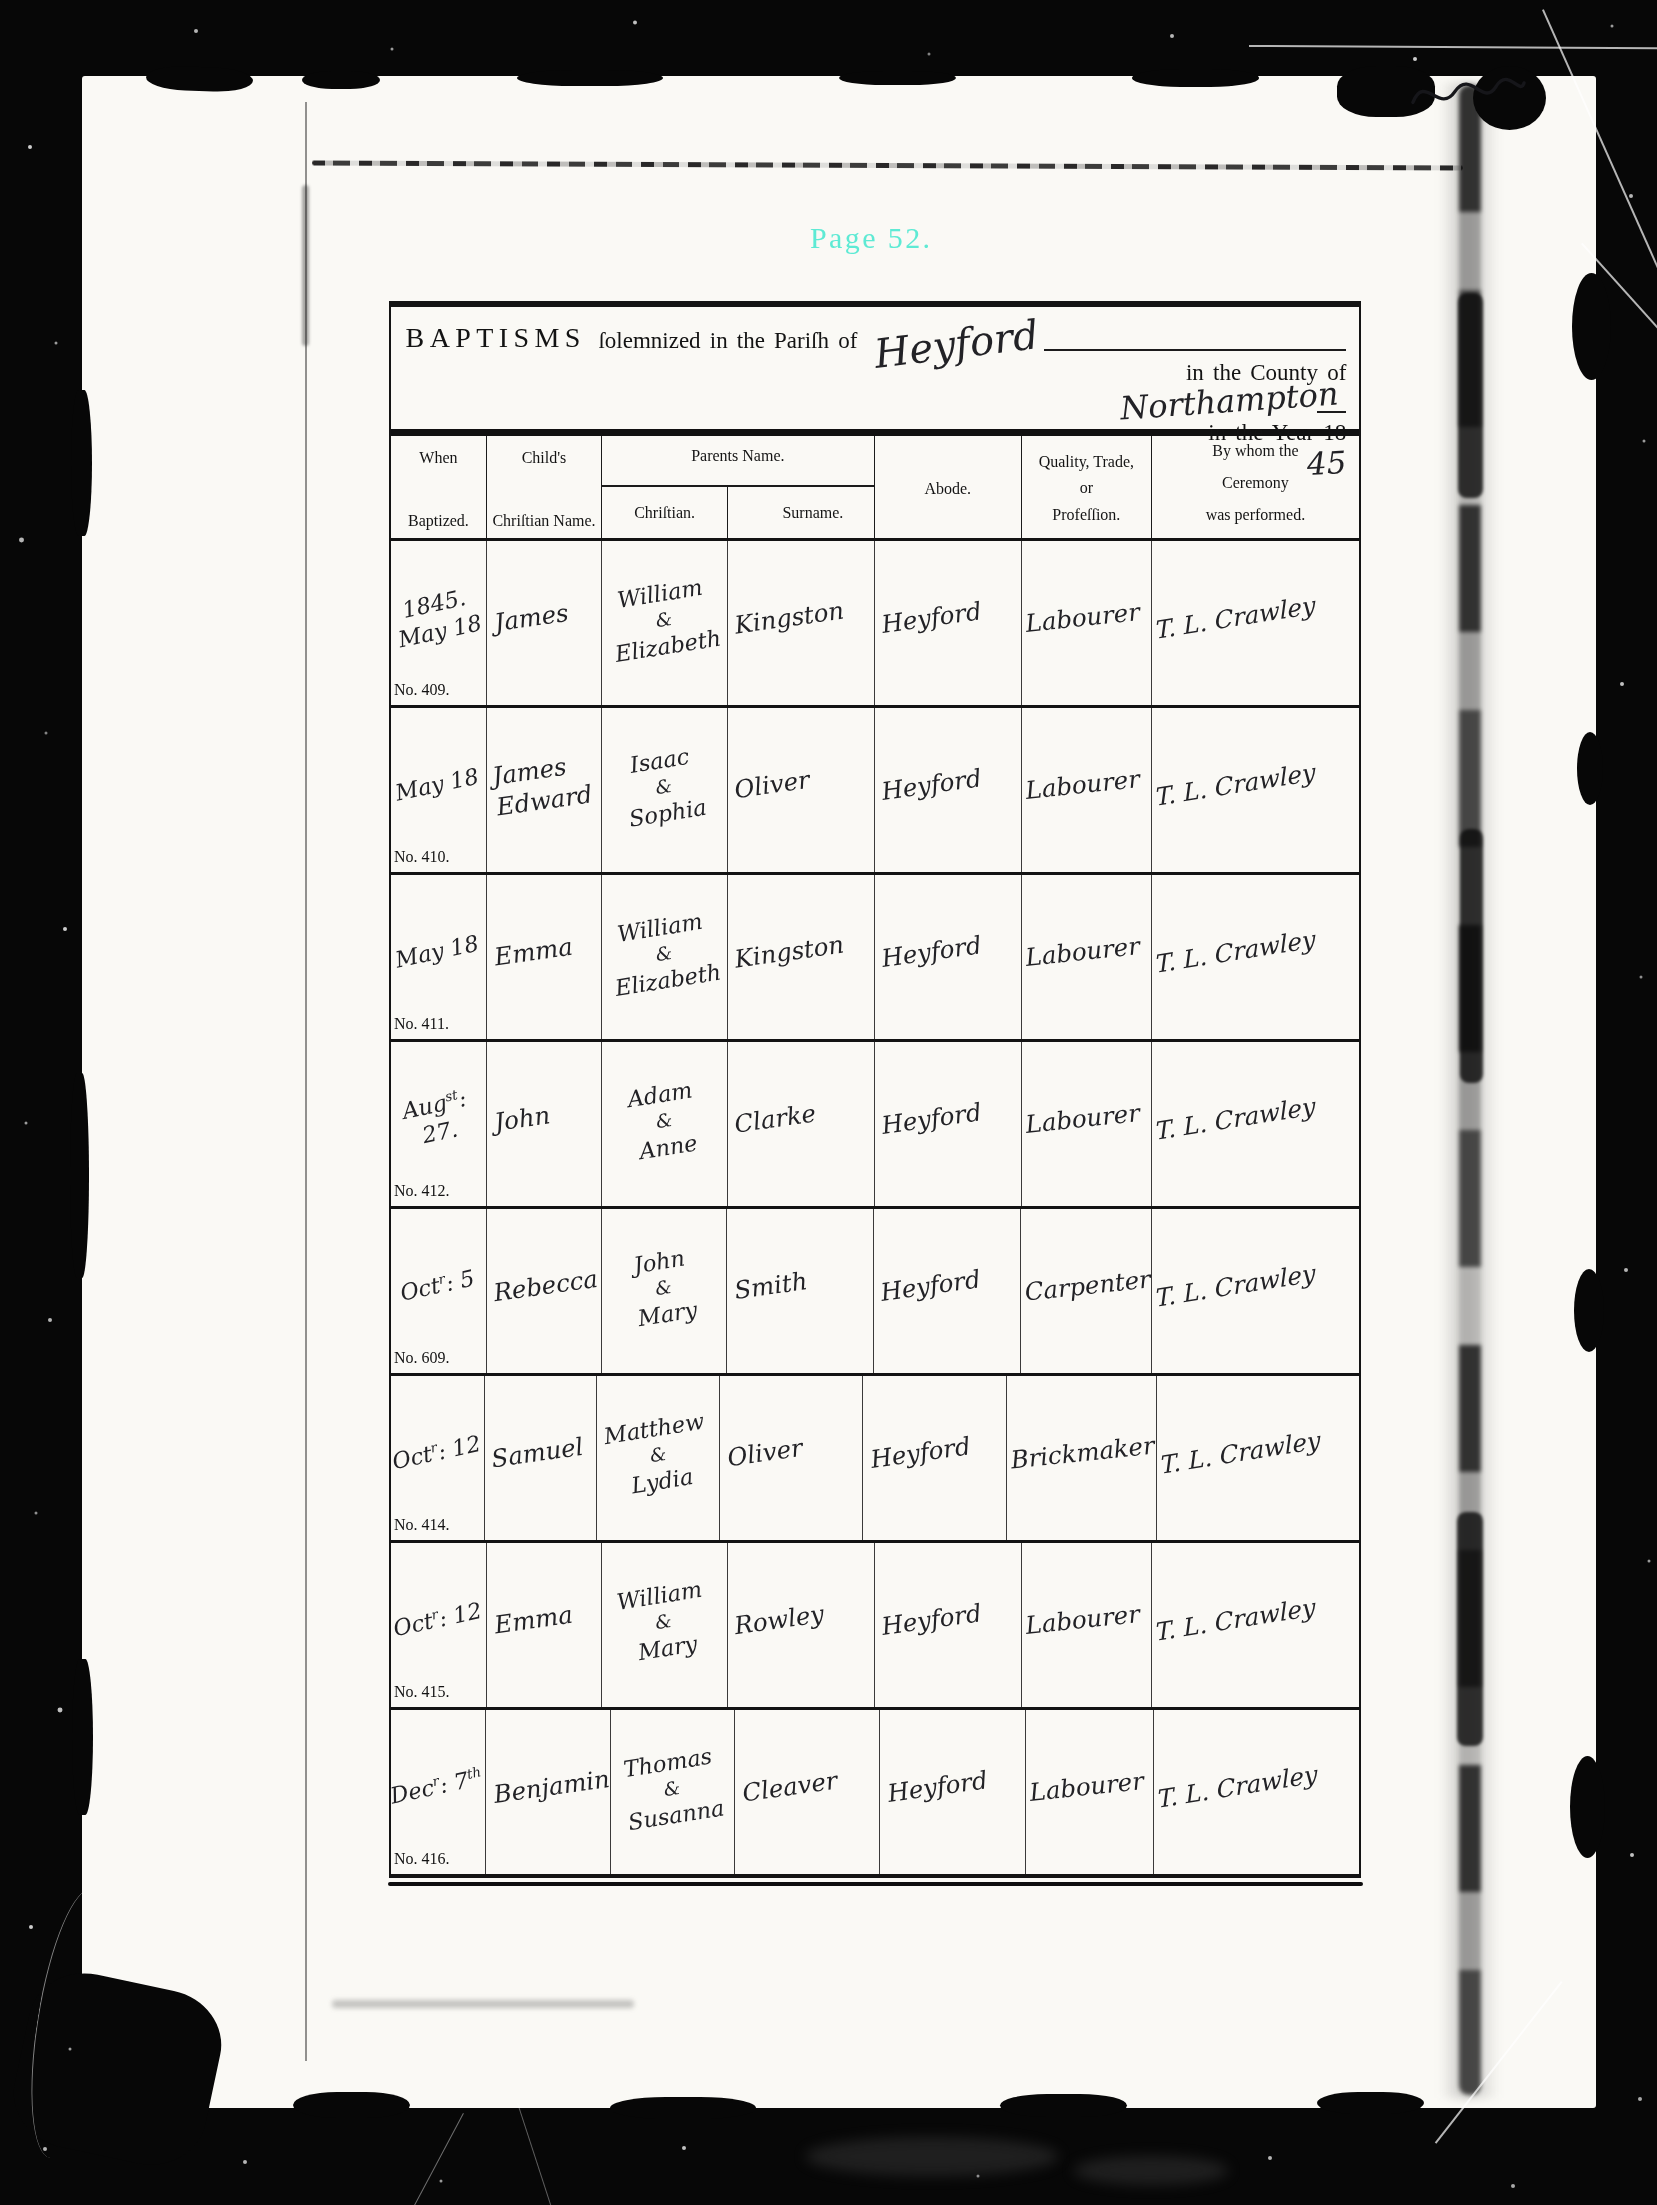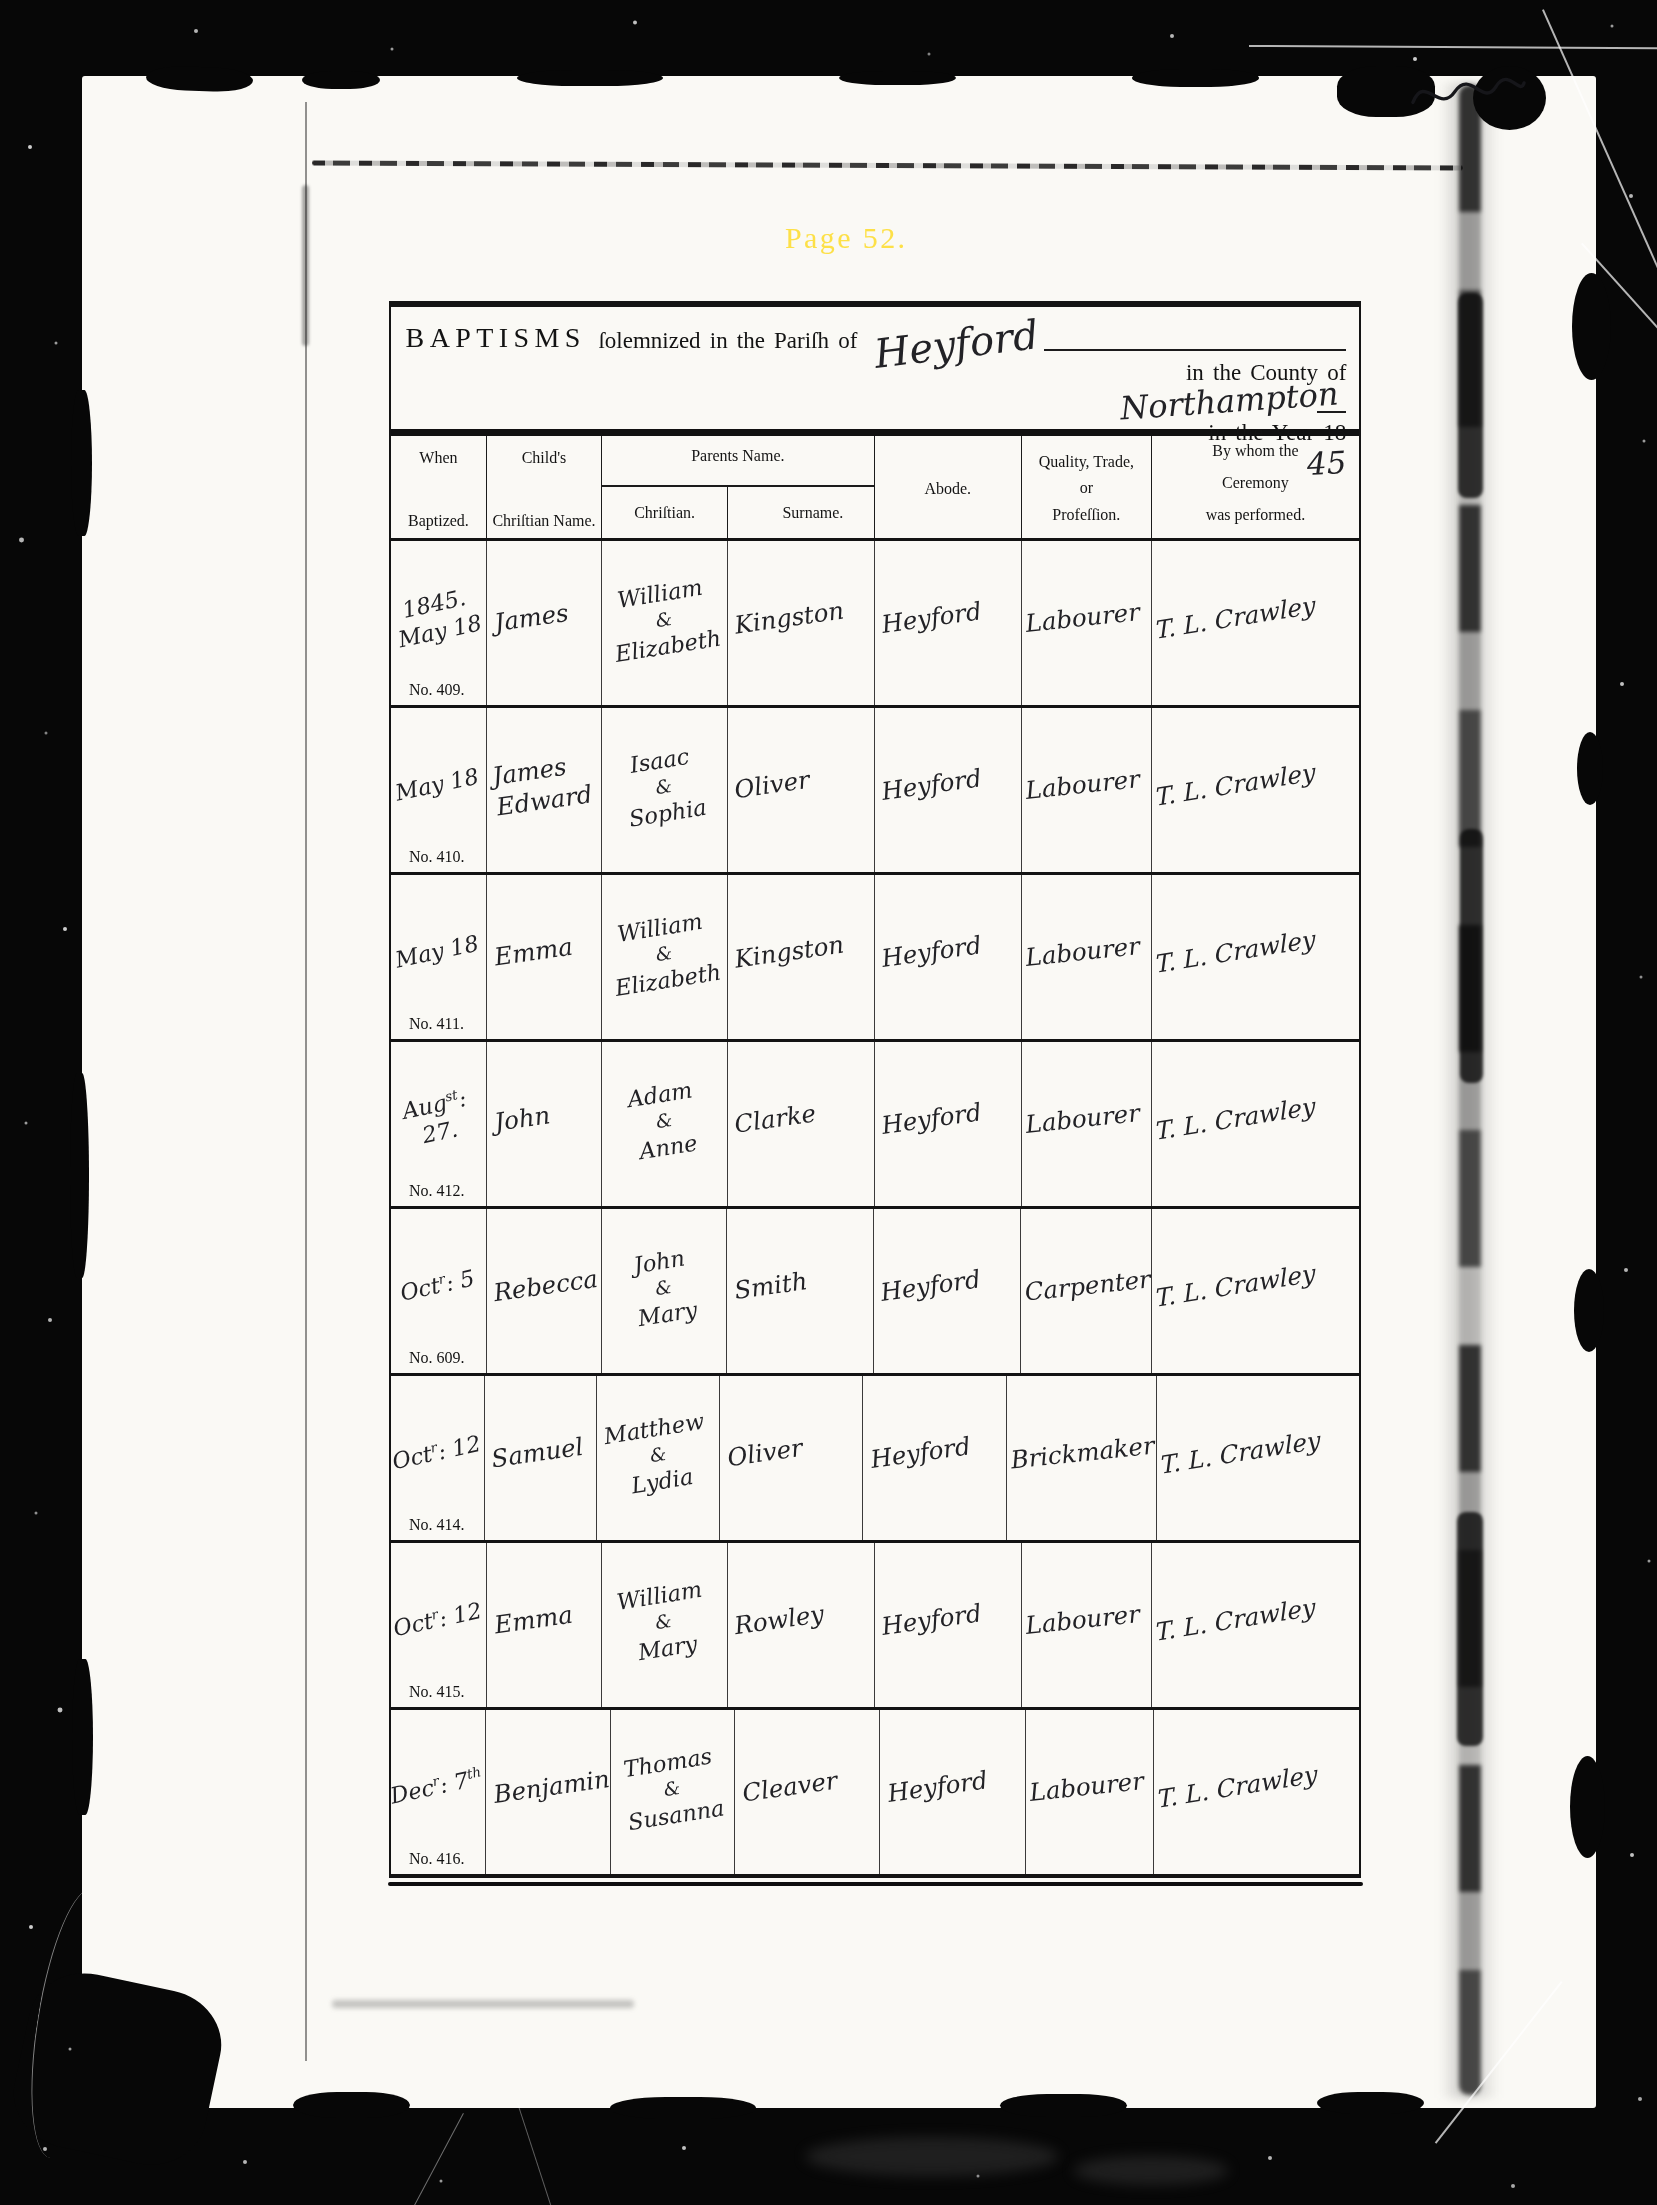--- a/index.html
+++ b/index.html
@@ -55,21 +55,21 @@
        1625px 1269px 0 1px rgba(255,255,255,.7), 1648px 1560px 0 0.5px rgba(255,255,255,.6),
        1631px 1854px 0 1px rgba(255,255,255,.75), 1639px 2098px 0 1px rgba(255,255,255,.65),
        244px 2161px 0 1px rgba(255,255,255,.7), 440px 2180px 0 0.5px rgba(255,255,255,.6),
        683px 2147px 0 1px rgba(255,255,255,.75), 977px 2175px 0 0.5px rgba(255,255,255,.55),
        1269px 2157px 0 1px rgba(255,255,255,.7), 1512px 2185px 0 1px rgba(255,255,255,.65);}
   .graysmudge{position:absolute;background:rgba(160,160,160,.16);filter:blur(6.8px);border-radius:50%;}
 
   
   .printed{color:#131313;}
   .hw{font-family:"DejaVu Serif",serif;font-style:italic;color:#222226;}
-  .page-label{position:absolute;left:785px;top:221px;font-size:30px;letter-spacing:2.4px;color:#fde047;}
+  .page-label{position:absolute;left:810px;top:221px;font-size:30px;letter-spacing:2.4px;color:#5eead4;}
 
   
   .register{position:absolute;left:389px;top:301px;width:972px;
         border:2.4px solid #141414;border-top-width:6.3px;border-bottom-width:4.9px;box-sizing:border-box;}
   .register:after{content:"";position:absolute;left:-2.9px;right:-3.9px;bottom:-11.7px;height:3.9px;
         background:#0e0e0e;border-radius:2px;}
 
   .title-block{position:relative;height:122px;padding:14.6px 12.7px 0 14.6px;box-sizing:border-box;}
   .t-line{display:flex;align-items:flex-end;}
   .t-big{font-size:28px;letter-spacing:5.4px;padding-bottom:4.9px;}
@@ -94,21 +94,21 @@
   .psub{margin-top:auto;border-top:2px solid #1b1b1b;display:grid;grid-template-columns:258fr 302fr;height:51px;}
   .psub div{display:flex;align-items:center;justify-content:center;}
   .psub div + div{border-left:1px solid #1b1b1b;padding-left:24px;}
 
   .trow{height:167px;border-top:3.9px solid #131313;display:grid;
         grid-template-columns:195fr 237fr 258fr 302fr 303fr 267fr 428fr;position:relative;box-sizing:border-box;}
   .td{border-left:1px solid rgba(25,25,25,.85);position:relative;display:flex;align-items:center;overflow:visible;}
   .td:first-child{border-left:none;}
   .dstack{margin:auto;transform:rotate(-12deg);text-align:center;font-size:22.4px;line-height:1.25;padding-bottom:12.7px;}
   .dsup{font-size:60%;vertical-align:super;}
-  .rowno{position:absolute;left:18px;bottom:5.9px;font-size:16px;color:#131313;font-style:normal;
+  .rowno{position:absolute;left:3px;bottom:5.9px;font-size:16px;color:#131313;font-style:normal;
          font-family:"Liberation Serif",serif;text-align:right;}
   .cell-hw{font-size:24.4px;transform:rotate(-8deg);margin-left:7.8px;line-height:1.25;padding-bottom:9.8px;}
   .pstack{margin:auto;text-align:center;transform:rotate(-9deg);font-size:22.4px;line-height:1.3;padding-bottom:4.9px;}
   .amp{font-size:18.5px;}
   .sig{transform:rotate(-9deg) skewX(-6deg);margin-left:2.9px;white-space:nowrap;}
 </style>
 </head>
 <body>
 
 <div class="stage">

